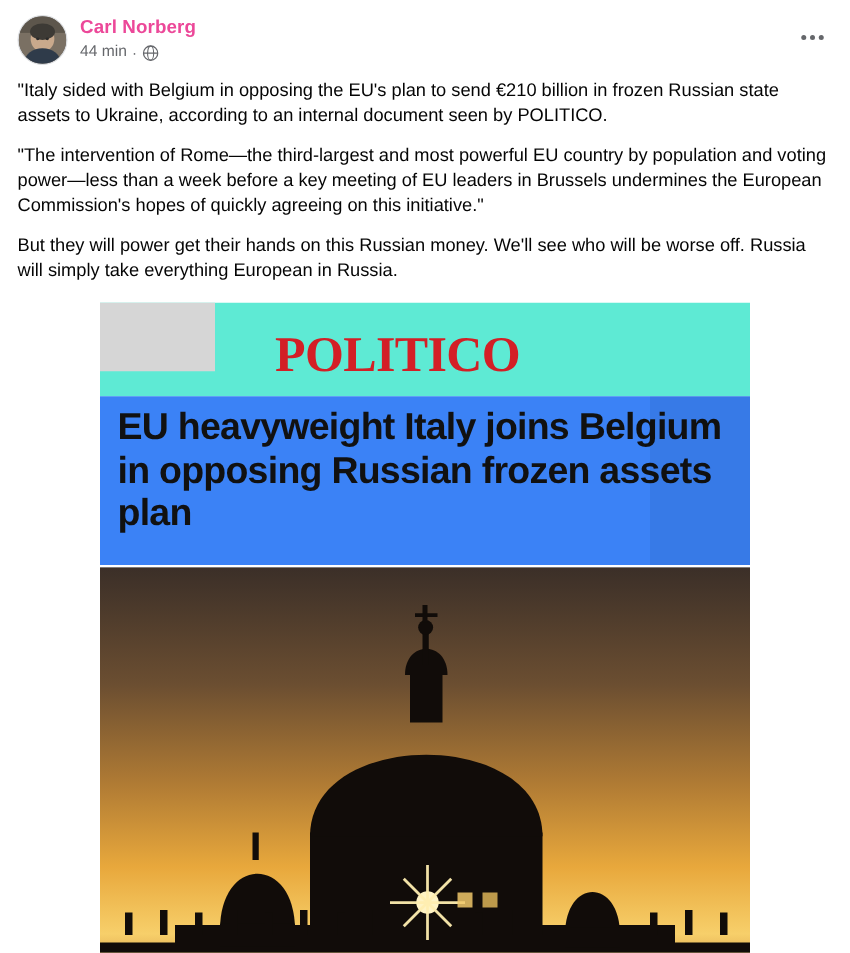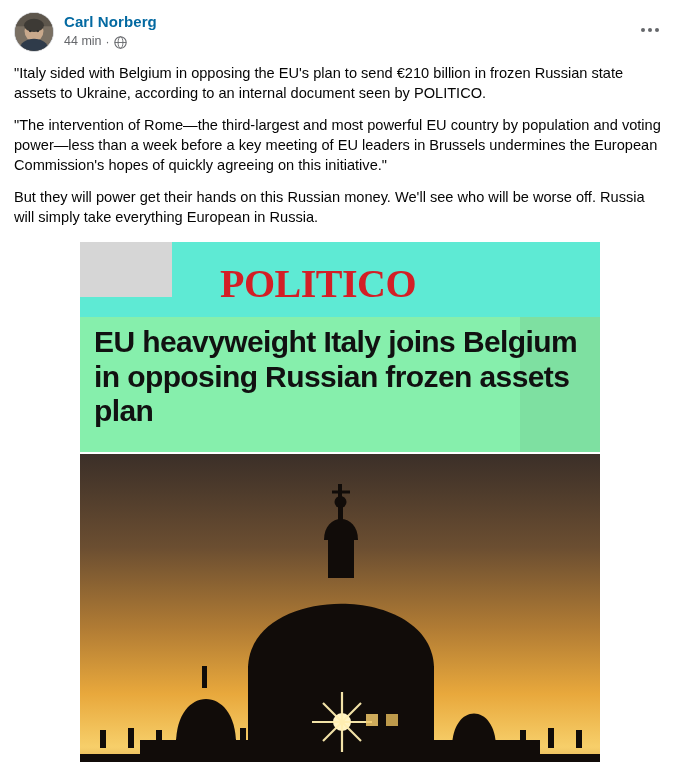--- a/index.html
+++ b/index.html
@@ -34,21 +34,21 @@
   }
   .avatar svg { display: block; width: 100%; height: 100%; }
   .header-text {
     margin-left: 10px;
     padding-top: 1px;
     line-height: 1.2;
   }
   .author {
     font-size: 15px;
     font-weight: bold;
-    color: #0369a1;
+    color: #ec4899;
     letter-spacing: .1px;
   }
   .meta {
     margin-top: 3px;
     font-size: 12.5px;
     color: #65676b;
     display: flex;
     align-items: flex-end;
   }
   .meta .dot {
@@ -136,21 +136,21 @@
     height: 55px;
     background: #d6d6d6;
   }
   .headline {
     position: absolute;
     left: 0;
     top: 75px;
     width: 520px;
     height: 135px;
     padding: 8px 14px 0 14px;
-    background: #86efac;
+    background: #3b82f6;
   }
   .headline-text {
     font-family: "Liberation Sans", sans-serif;
     font-weight: bold;
     font-size: 30px;
     line-height: 1.16;
     color: #111111;
     letter-spacing: -0.6px;
   }
   .headline-shade {

